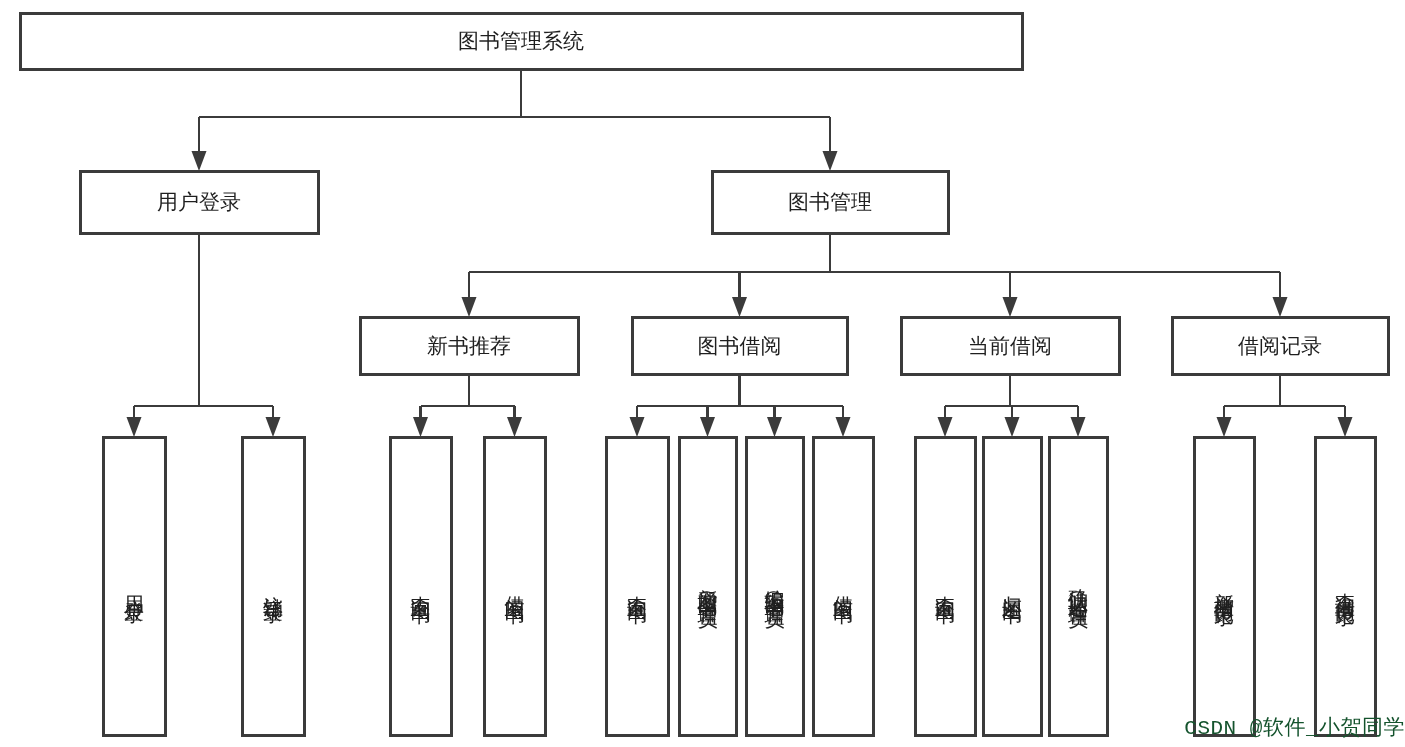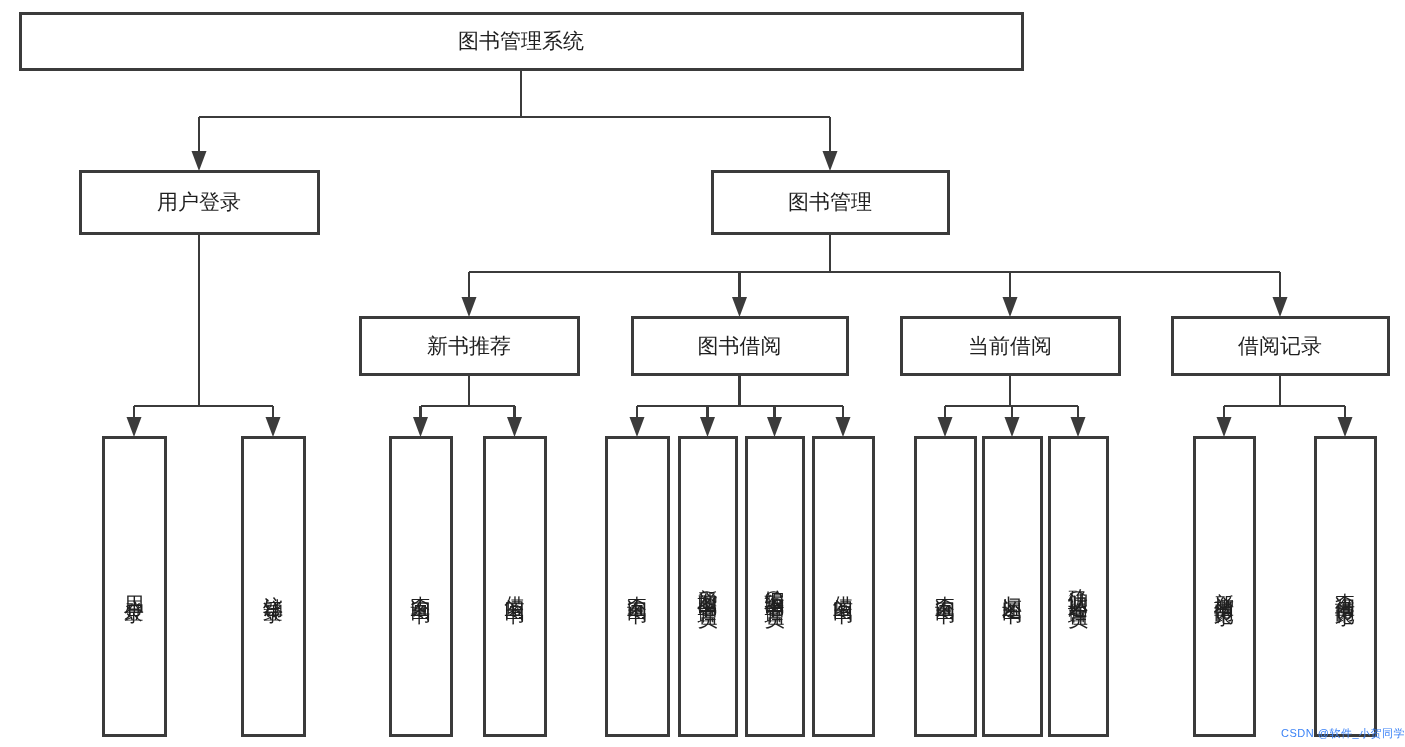--- a/index.html
+++ b/index.html
@@ -47,23 +47,23 @@
     line-height:1.15;
     letter-spacing:3px;
     color:#1f1f1f;
     pointer-events:none;
     user-select:none;
   }
   .watermark{
     position:absolute;
     right:8px;
     bottom:6px;
-    font-family:Liberation Sans, sans-serif;
-    font-size:11px;
-    color:#3b82f6;
+    font-family:Liberation Mono, monospace;
+    font-size:21px;
+    color:#14532d;
     letter-spacing:0.5px;
     white-space:nowrap;
   }
 </style>
 </head>
 <body>
 
 <div id="diagram-root">
   <svg id="flow" viewBox="0 0 1405 747">
     <defs>

